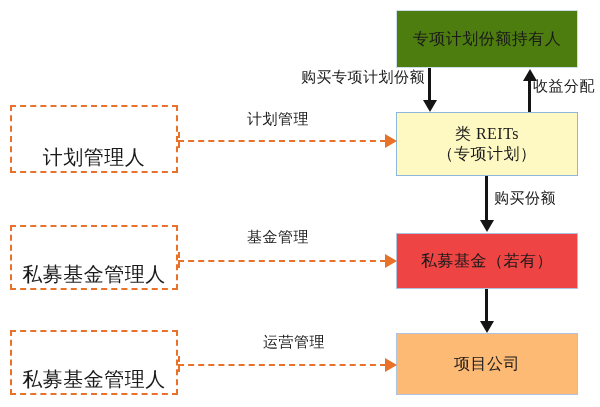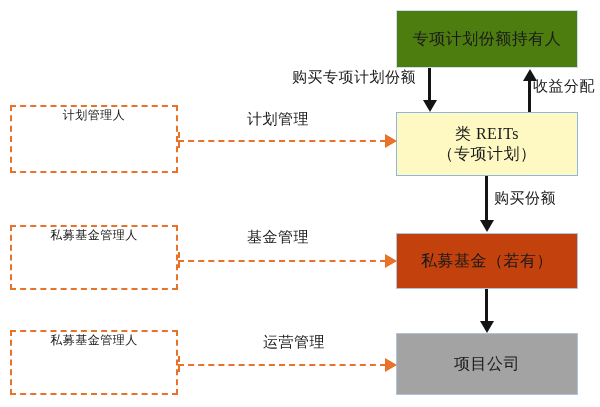--- a/index.html
+++ b/index.html
@@ -23,32 +23,32 @@
     font-size:16px;
     line-height:1.25;
     border:1px solid rgba(140,160,185,.55);
     letter-spacing:.5px;
   }
   .box .txt{display:block;}
   .box .txt span{display:block;}
 
   #box-holder{left:396px;top:10px;width:182px;height:58px;background:#4d7c0f;border-color:#cfdcea;text-align:right;}
   #box-reits {left:396px;top:112px;width:182px;height:64px;background:#fef9c3;border-color:#8fb6dd;}
-  #box-fund  {left:396px;top:233px;width:182px;height:56px;background:#c2410c;border-color:#aec3dd;}
-  #box-spv   {left:396px;top:333px;width:182px;height:62px;background:#a3a3a3;border-color:#aec3dd;}
+  #box-fund  {left:396px;top:233px;width:182px;height:56px;background:#ef4444;border-color:#aec3dd;}
+  #box-spv   {left:396px;top:333px;width:182px;height:62px;background:#fdba74;border-color:#aec3dd;}
 
   
   .dashbox{
     position:absolute;
     box-sizing:border-box;
-    display:flex;align-items:flex-start;justify-content:center;
+    display:flex;align-items:flex-end;justify-content:center;
     border:2.5px dashed #e8722a;
     background:transparent;
     color:#1a1a1a;
-    font-size:12px;
+    font-size:20px;
     letter-spacing:.5px;
   }
   #role-plan  {left:10px;top:105px;width:168px;height:68px;}
   #role-pefund{left:10px;top:225px;width:168px;height:65px;}
   #role-asset {left:10px;top:330px;width:168px;height:65px;}
 
   
   .oconn{position:absolute;}
   .oline{
     position:absolute;height:0;
@@ -81,21 +81,21 @@
   }
 
   
   .lbl{
     position:absolute;
     font-size:15px;
     color:#1a1a1a;
     white-space:nowrap;
     letter-spacing:.5px;
   }
-  #lbl-buyshare {left:292px;top:68px;}
+  #lbl-buyshare {left:301px;top:68px;}
   #lbl-income   {left:533px;top:77px;}
   #lbl-buyunits {left:494px;top:189px;}
   #lbl-planmgmt {left:247px;top:110px;}
   #lbl-fundmgmt {left:247px;top:228px;}
   #lbl-opsmgmt  {left:247px;top:333px;margin-left:16px;}
 </style>
 </head>
 <body>
 
 <div id="diagram">

